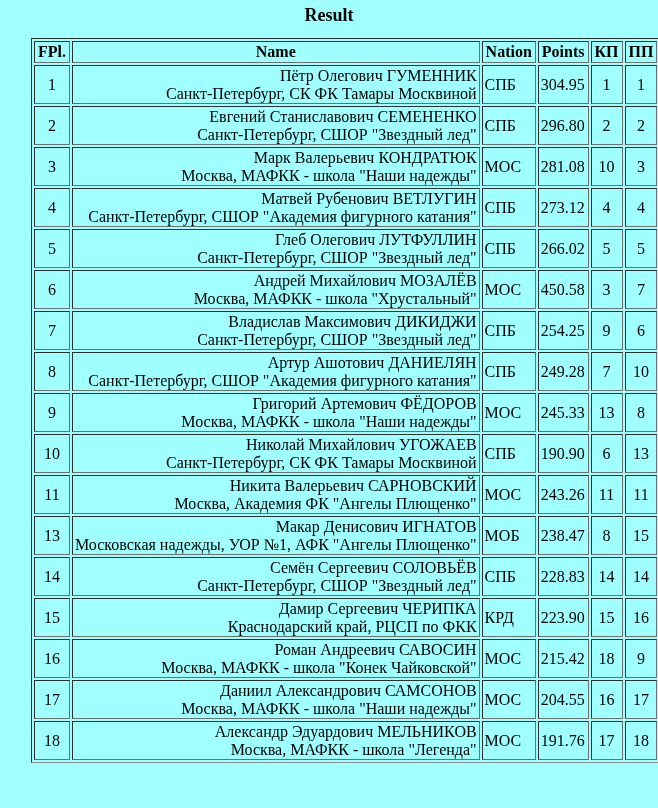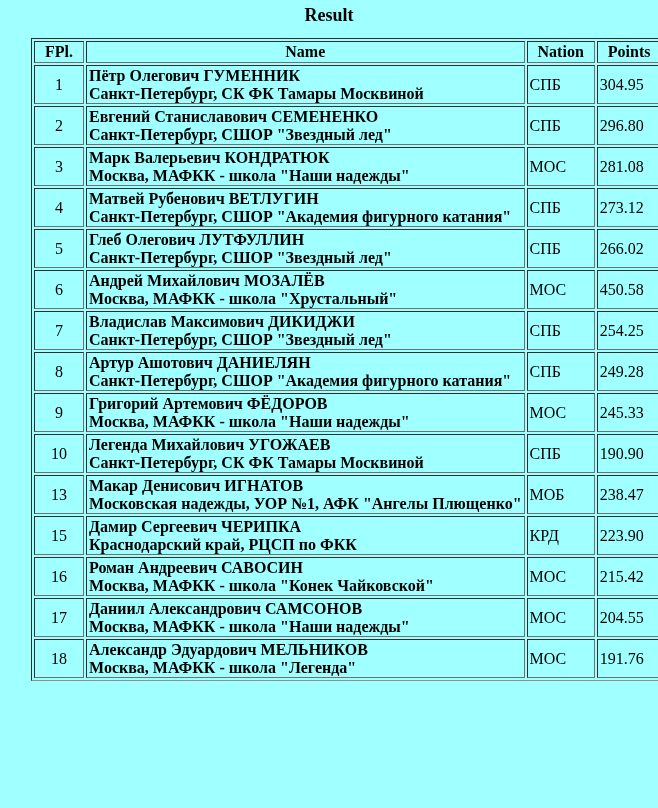--- a/index.html
+++ b/index.html
@@ -34,24 +34,24 @@
     border-left: 1px solid #2e2e2e;
     border-bottom: 1px solid #6f6f6f;
     border-right: 1px solid #6f6f6f;
     font-size: 16px;
     padding: 0 2px;
     vertical-align: middle;
   }
   table.results th {
     font-weight: bold;
     text-align: center;
-    padding: 1px 10px;
+    padding: 1px 3px;
   }
   .col-fpl    { width: 27px;  text-align: center; }
-  .col-name   { width: 394px; text-align: left; font-weight: bold; }
+  .col-name   { width: 394px; text-align: right; }
   .col-nation { width: 48px;  text-align: left; }
   .col-points { width: 46px;  text-align: left; }
   .col-kp     { width: 24px;  text-align: center; }
   .col-pp     { width: 28px;  text-align: center; }
   td.col-name {
     padding: 1px 3px;
     line-height: 18px;
   }
   td.col-name .line {
     white-space: nowrap;
@@ -181,43 +181,65 @@
     </td>
     <td class="col-nation">МОС</td>
     <td class="col-points">245.33</td>
     <td class="col-kp">13</td>
     <td class="col-pp">8</td>
   </tr>
 
   <tr class="data-row">
     <td class="col-fpl">10</td>
     <td class="col-name">
-      <div class="line">Легенда Михайлович УГОЖАЕВ</div>
+      <div class="line">Николай Михайлович УГОЖАЕВ</div>
       <div class="line">Санкт-Петербург, СК ФК Тамары Москвиной</div>
     </td>
     <td class="col-nation">СПБ</td>
     <td class="col-points">190.90</td>
     <td class="col-kp">6</td>
     <td class="col-pp">13</td>
   </tr>
 
+  <tr class="data-row">
+    <td class="col-fpl">11</td>
+    <td class="col-name">
+      <div class="line">Никита Валерьевич САРНОВСКИЙ</div>
+      <div class="line">Москва, Академия ФК "Ангелы Плющенко"</div>
+    </td>
+    <td class="col-nation">МОС</td>
+    <td class="col-points">243.26</td>
+    <td class="col-kp">11</td>
+    <td class="col-pp">11</td>
+  </tr>
 
 
   <tr class="data-row">
     <td class="col-fpl">13</td>
     <td class="col-name">
       <div class="line">Макар Денисович ИГНАТОВ</div>
       <div class="line">Московская надежды, УОР №1, АФК "Ангелы Плющенко"</div>
     </td>
     <td class="col-nation">МОБ</td>
     <td class="col-points">238.47</td>
     <td class="col-kp">8</td>
     <td class="col-pp">15</td>
   </tr>
 
+  <tr class="data-row">
+    <td class="col-fpl">14</td>
+    <td class="col-name">
+      <div class="line">Семён Сергеевич СОЛОВЬЁВ</div>
+      <div class="line">Санкт-Петербург, СШОР "Звездный лед"</div>
+    </td>
+    <td class="col-nation">СПБ</td>
+    <td class="col-points">228.83</td>
+    <td class="col-kp">14</td>
+    <td class="col-pp">14</td>
+  </tr>
 
   <tr class="data-row">
     <td class="col-fpl">15</td>
     <td class="col-name">
       <div class="line">Дамир Сергеевич ЧЕРИПКА</div>
       <div class="line">Краснодарский край, РЦСП по ФКК</div>
     </td>
     <td class="col-nation">КРД</td>
     <td class="col-points">223.90</td>
     <td class="col-kp">15</td>

